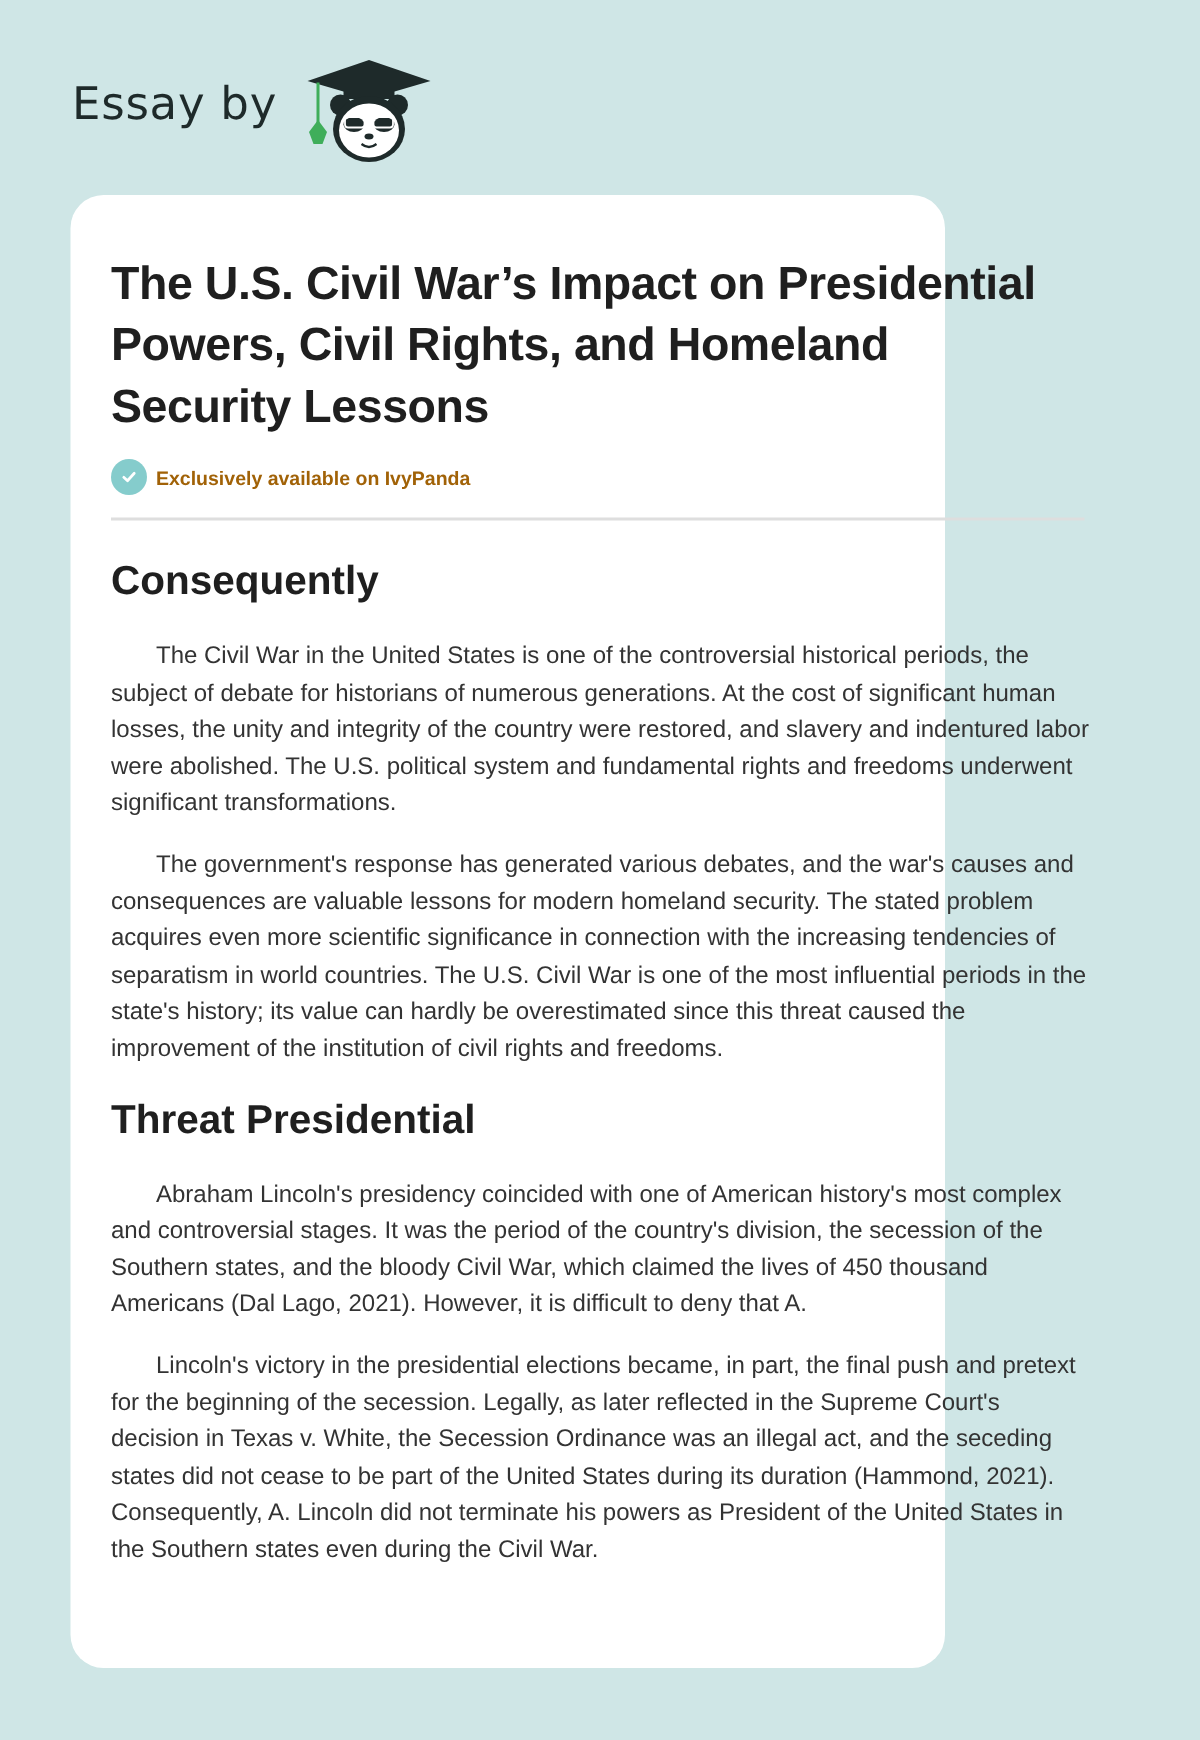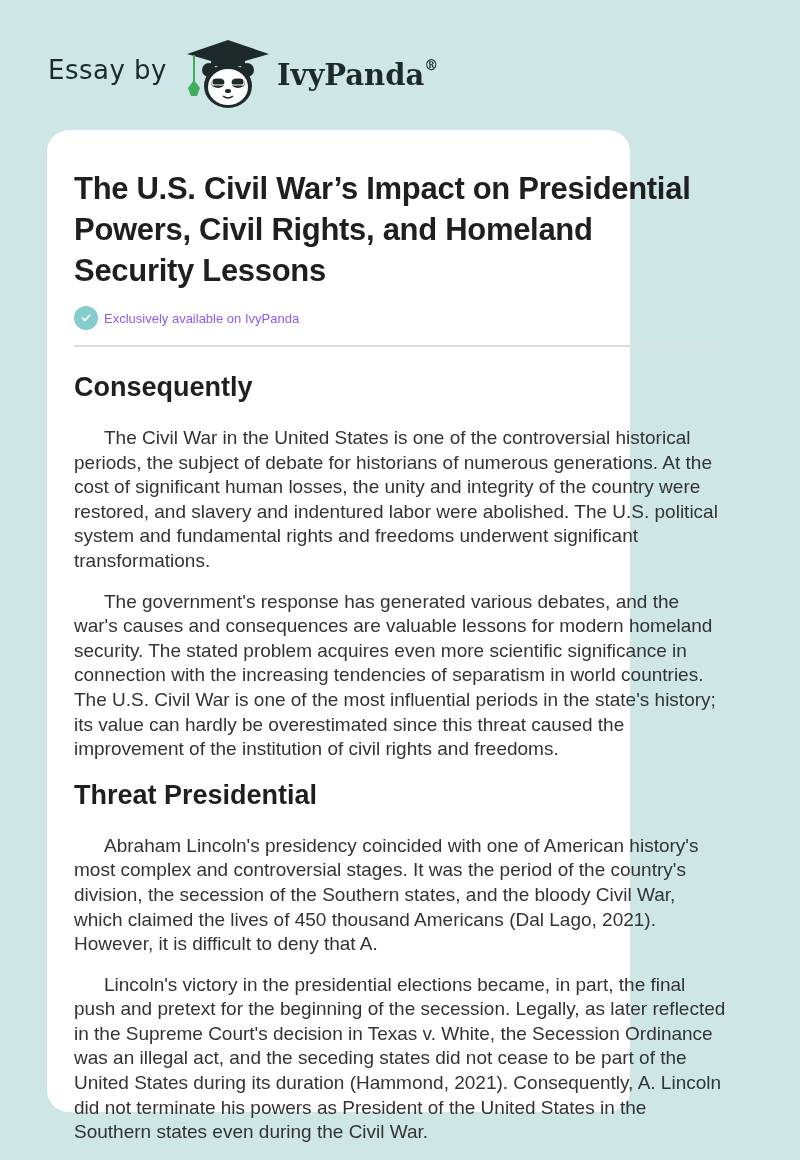--- a/index.html
+++ b/index.html
@@ -17,21 +17,21 @@
       width: 800px; height: 130px;
     }
     .brand {
       position: absolute;
       left: 48px; top: 38px;
       display: flex;
       align-items: center;
     }
     .essay-by {
       font-family: "DejaVu Sans", sans-serif;
-      font-size: 26px;
+      font-size: 30px;
       color: #1e2a2a;
       letter-spacing: 0.5px;
       margin-right: 18px;
       line-height: 1;
       position: relative;
       top: -4px;
     }
     .logo-icon {
       width: 86px; height: 72px;
       margin-right: 6px;
@@ -74,43 +74,43 @@
     }
     .check {
       width: 24px; height: 24px;
       border-radius: 50%;
       background: #85cccc;
       display: flex; align-items: center; justify-content: center;
       margin-right: 6px;
     }
     .exclusive-text {
       font-size: 13px;
-      font-weight: normal;
-      color: #8b5cf6;
+      font-weight: bold;
+      color: #a16207;
     }
     .divider {
       position: absolute;
       left: 27px; top: 215px;
       width: 649px; height: 2px;
       background: #dedede;
     }
     .body {
       position: absolute;
       left: 27px; top: 240px;
       width: 652px;
     }
     h2 {
       font-size: 27px;
       font-weight: bold;
       color: #1f1f1f;
       line-height: 34px;
       margin-bottom: 22px;
     }
     p {
-      font-size: 19px;
+      font-size: 16px;
       line-height: 24.6px;
       color: #333;
       text-indent: 30px;
       margin-bottom: 16px;
     }
     h2.second { margin-top: 2px; }
   </style>
 </head>
 <body>
 
@@ -133,21 +133,20 @@
 
       <ellipse cx="33" cy="45" rx="7" ry="5" fill="#1e2a2a"></ellipse>
       <ellipse cx="53" cy="45" rx="7" ry="5" fill="#1e2a2a"></ellipse>
 
       <rect x="27" y="40" width="13" height="7" rx="2" fill="none" stroke="#ffffff" stroke-width="1.2"></rect>
       <rect x="46" y="40" width="13" height="7" rx="2" fill="none" stroke="#ffffff" stroke-width="1.2"></rect>
 
       <ellipse cx="43" cy="53" rx="3" ry="2" fill="#1e2a2a"></ellipse>
       <path d="M38,58 Q43,62 48,58" fill="none" stroke="#1e2a2a" stroke-width="1.5"></path>
     </svg>
-    <span class="brand-name"><span>IvyPanda</span><sup>®</sup></span>
   </div>
 </div>
 
 <div class="card">
   <h1 class="title">The U.S. Civil War’s Impact on Presidential Powers, Civil Rights, and Homeland Security Lessons</h1>
 
   <div class="exclusive">
     <span class="check">
       <svg width="12" height="12" viewBox="0 0 12 12">
         <path d="M2.5,6.2 L5,8.5 L9.5,3.5" fill="none" stroke="#ffffff" stroke-width="1.8" stroke-linecap="round" stroke-linejoin="round"></path>

